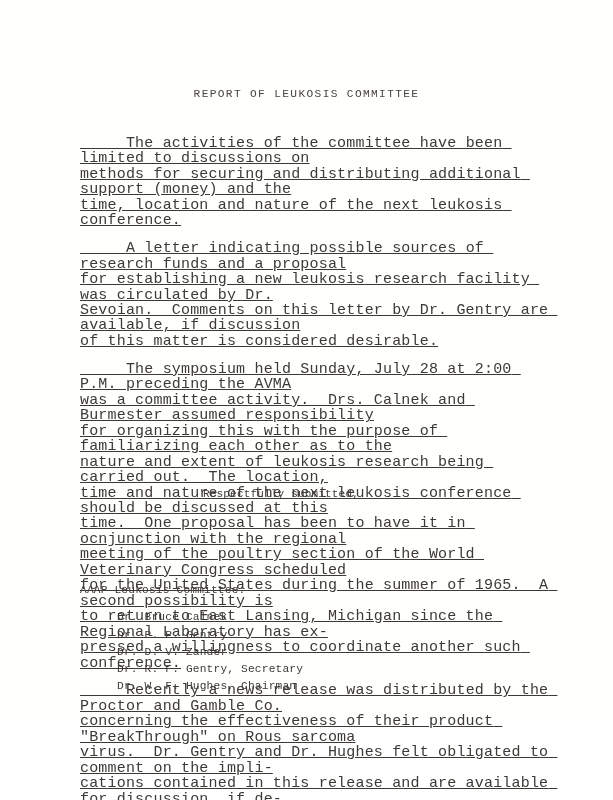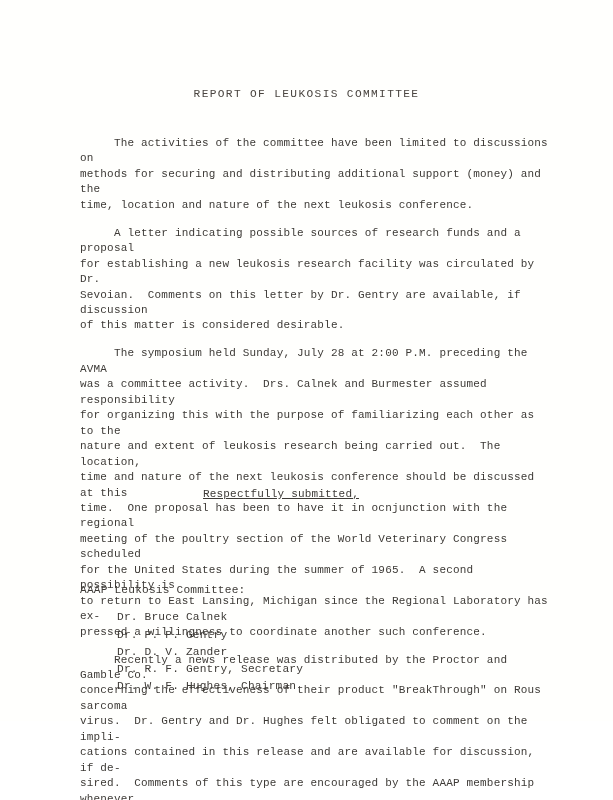--- a/index.html
+++ b/index.html
@@ -38,26 +38,27 @@
   }
 
   .body-block {
     position: absolute;
     top: 136px;
     left: 80px;
     width: 470px;
   }
 
   .para {
-    font-size: 11px;
+    font-size: 15px;
     line-height: 15.45px;
     color: #3d3a36;
     letter-spacing: 0.18px;
     white-space: pre-wrap;
     margin: 0 0 12.5px 0;
+    text-decoration: underline;
   }
 
   .closing-block {
     position: absolute;
     top: 487px;
     left: 203px;
   }
   .closing {
     font-size: 11px;
     line-height: 15.45px;

